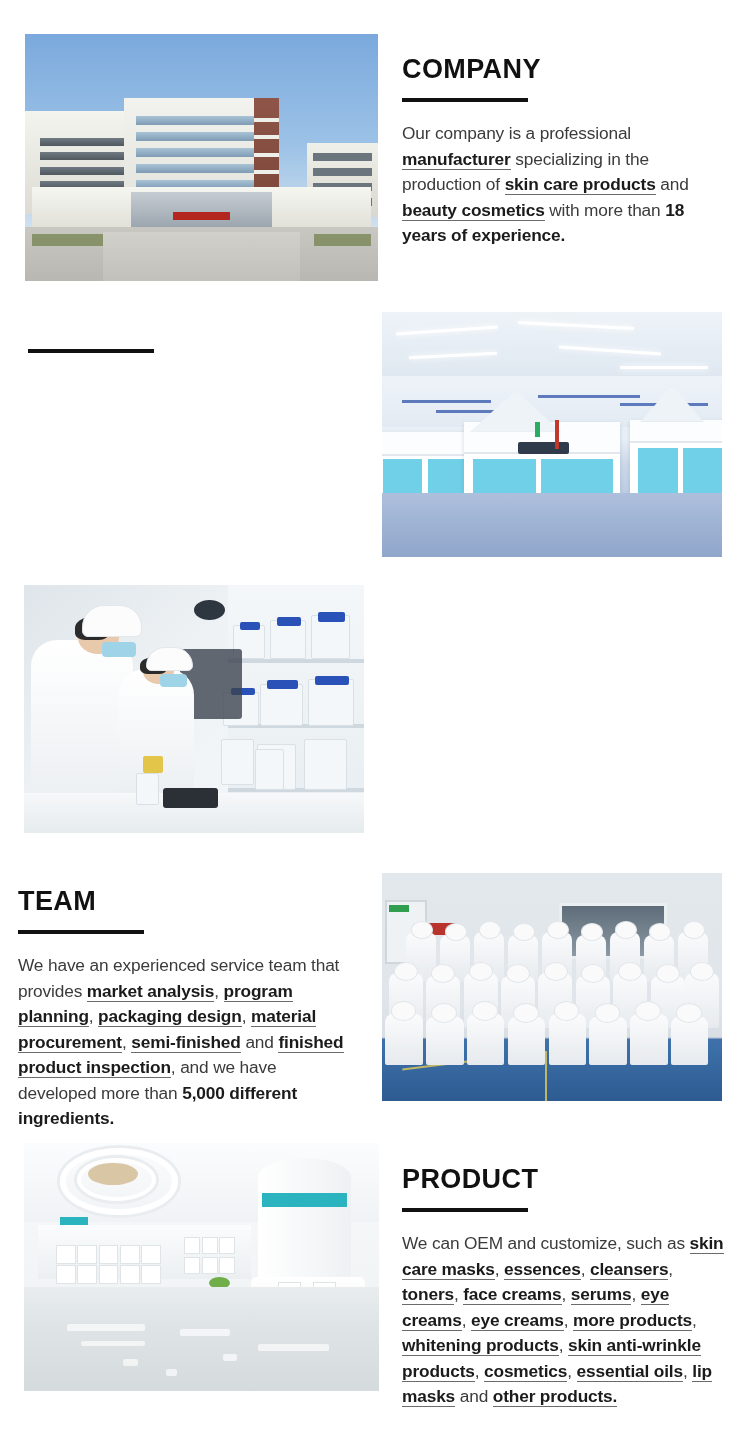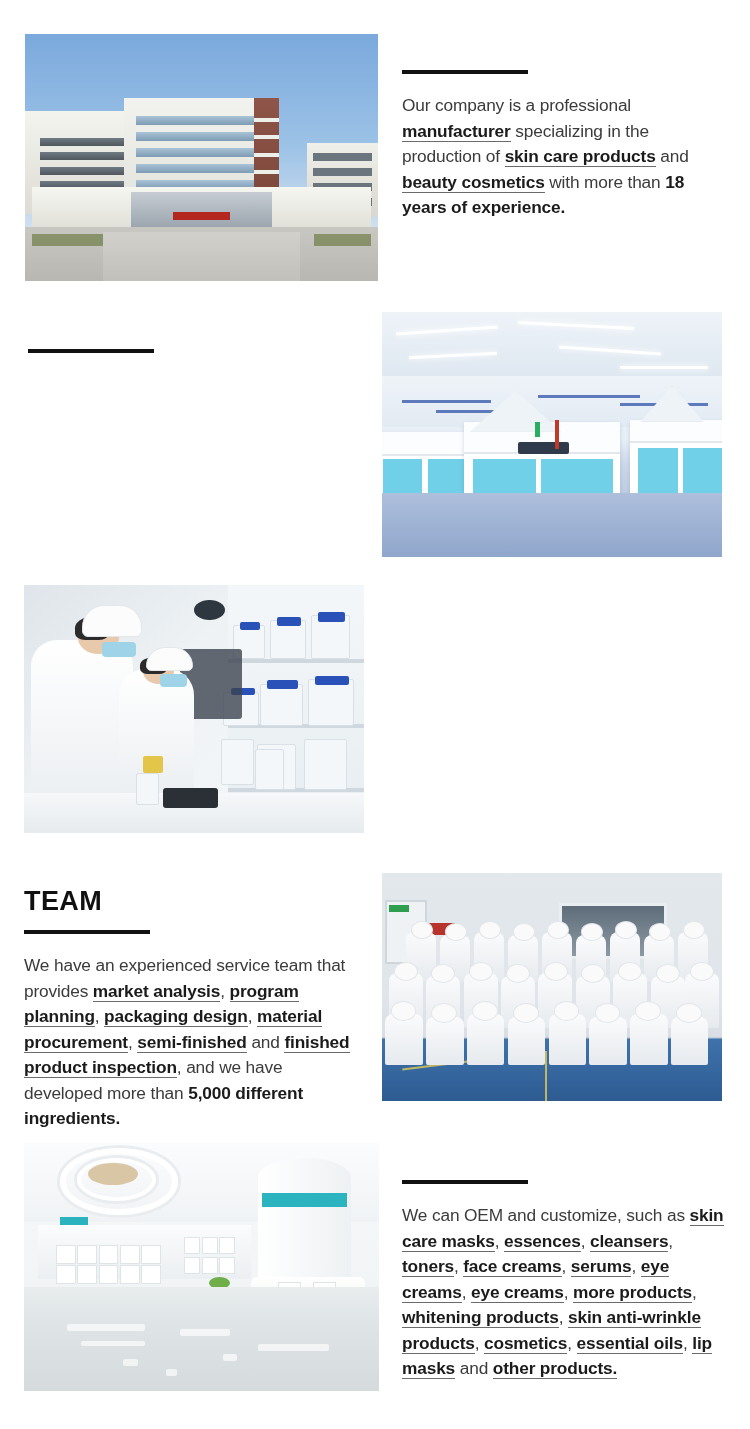--- a/index.html
+++ b/index.html
@@ -182,20 +182,21 @@
         <div class="bld-gate"></div>
         <div class="bld-sign"></div>
         <div class="bld-ground"></div>
         <div class="bld-grass" style="left:2%;width:20%;"></div>
         <div class="bld-grass" style="right:2%;width:16%;"></div>
         <div class="bld-road"></div>
       </div>
     </div>
 
     <div class="copy" style="left:402px;top:55px;width:316px;">
+      <h2 class="heading">COMPANY</h2>
       <div class="rule"></div>
       <p class="body">Our company is a professional <b>manufacturer</b> specializing in the production of <b>skin care products</b> and <b>beauty cosmetics</b> with more than <b class="nb">18 years of experience.</b></p>
     </div>
   </div>
 
   <div class="row" style="top:300px;height:270px;">
     <div class="media" style="left:382px;top:12px;width:340px;height:245px;">
       <div class="ph">
         <div class="lab-bg"></div>
         <div class="lab-ceil"></div>
@@ -356,21 +357,21 @@
         <div class="tm-h" style="left:50.5%;top:56%;width:7%;height:8%"></div>
         <div class="tm-p" style="left:61%;top:63%;width:11%;height:21%"></div>
         <div class="tm-h" style="left:62.5%;top:57%;width:7%;height:8%"></div>
         <div class="tm-p" style="left:73%;top:62%;width:11%;height:22%"></div>
         <div class="tm-h" style="left:74.5%;top:56%;width:7%;height:8%"></div>
         <div class="tm-p" style="left:85%;top:63%;width:11%;height:21%"></div>
         <div class="tm-h" style="left:86.5%;top:57%;width:7%;height:8%"></div>
       </div>
     </div>
 
-    <div class="copy" style="left:24px;top:32px;width:330px;">
+    <div class="copy" style="left:18px;top:32px;width:330px;">
       <h2 class="heading">TEAM</h2>
       <div class="rule"></div>
       <p class="body">We have an experienced service team that provides <b>market analysis</b>, <b>program planning</b>, <b>packaging design</b>, <b>material procurement</b>, <b>semi-finished</b> and <b>finished product inspection</b>, and we have developed more than <b class="nb">5,000 different ingredients.</b></p>
     </div>
   </div>
 
   <div class="row" style="top:1140px;height:289px;">
     <div class="media" style="left:24px;top:3px;width:355px;height:248px;">
       <div class="ph">
         <div class="sr-bg"></div>
@@ -411,18 +412,19 @@
         <div class="sr-refl" style="left:16%;bottom:18%;width:18%;height:2%"></div>
         <div class="sr-refl" style="left:44%;bottom:22%;width:14%;height:3%"></div>
         <div class="sr-refl" style="left:28%;bottom:10%;width:4%;height:3%"></div>
         <div class="sr-refl" style="left:40%;bottom:6%;width:3%;height:3%"></div>
         <div class="sr-refl" style="left:56%;bottom:12%;width:4%;height:3%"></div>
         <div class="sr-refl" style="right:14%;bottom:16%;width:20%;height:3%"></div>
       </div>
     </div>
 
     <div class="copy" style="left:402px;top:25px;width:322px;">
+      <h2 class="heading">PRODUCT</h2>
       <div class="rule"></div>
       <p class="body">We can OEM and customize, such as <b>skin care masks</b>, <b>essences</b>, <b>cleansers</b>, <b>toners</b>, <b>face creams</b>, <b>serums</b>, <b>eye creams</b>, <b>eye creams</b>, <b>more products</b>, <b>whitening products</b>, <b>skin anti-wrinkle products</b>, <b>cosmetics</b>, <b>essential oils</b>, <b>lip masks</b> and <b>other products.</b></p>
     </div>
   </div>
 
 </div>
 
 </body></html>

